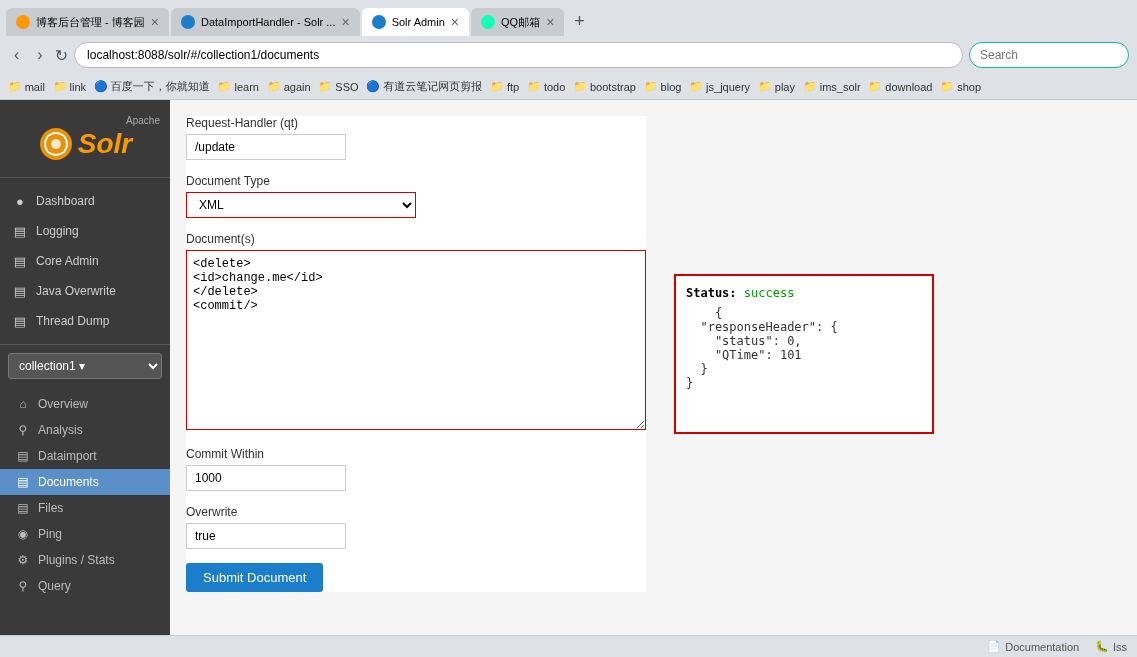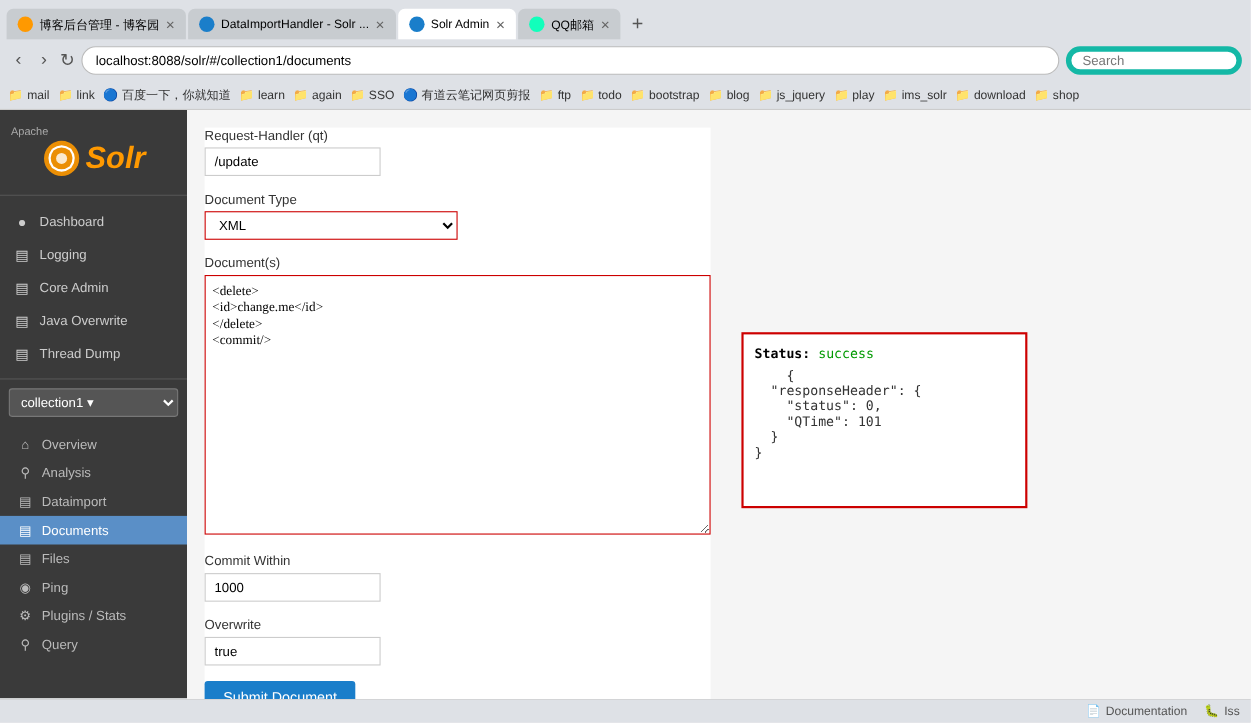--- a/index.html
+++ b/index.html
@@ -13,32 +13,32 @@
     .tab.active { background: #ffffff; }
     .tab-favicon { width: 14px; height: 14px; display: inline-block; }
     .tab-title { flex: 1; overflow: hidden; white-space: nowrap; text-overflow: ellipsis; font-size: 11px; }
     .tab-close { font-size: 14px; color: #666; cursor: pointer; }
     .new-tab-btn { background: none; border: none; font-size: 18px; cursor: pointer; color: #555; padding: 4px 8px; }
 
     .address-bar-row { display: flex; align-items: center; background: #dee1e6; padding: 4px 8px; gap: 6px; height: 38px; }
     .nav-btn { background: none; border: none; font-size: 16px; cursor: pointer; color: #555; padding: 2px 6px; }
     .address-bar { flex: 1; height: 26px; border-radius: 13px; border: 1px solid #bbb; background: white; padding: 0 12px; font-size: 12px; }
     .reload-btn { background: none; border: none; font-size: 16px; cursor: pointer; color: #555; }
-    .search-box { width: 160px; height: 26px; border-radius: 13px; border: 5px solid #14b8a6; background: white; padding: 0 10px; font-size: 12px; }
+    .search-box { width: 160px; height: 26px; border-radius: 13px; border: 1px solid #14b8a6; background: white; padding: 0 10px; font-size: 12px; }
 
     .bookmarks-bar { background: #dee1e6; padding: 3px 8px; display: flex; align-items: center; gap: 8px; height: 26px; border-bottom: 1px solid #ccc; overflow: hidden; }
     .bookmark { font-size: 11px; color: #333; cursor: pointer; white-space: nowrap; display: flex; align-items: center; gap: 3px; }
     .bm-icon { font-size: 11px; }
 
     
     .content-area { display: flex; flex: 1; background: white; overflow: hidden; }
 
     
     .sidebar { width: 170px; background: #3a3a3a; display: flex; flex-direction: column; overflow-y: auto; }
-    .solr-logo { padding: 15px 10px; text-align: left; border-bottom: 1px solid #555; }
+    .solr-logo { padding: 15px 10px; text-align: right; border-bottom: 1px solid #555; }
     .solr-logo .apache { color: #aaa; font-size: 10px; }
     .solr-logo .solr-text { color: #f90; font-size: 28px; font-weight: bold; font-style: italic; display: flex; align-items: center; justify-content: center; gap: 4px; }
     .solr-icon { width: 36px; height: 36px; }
 
     .sidebar-menu { padding: 8px 0; }
     .sidebar-item { display: flex; align-items: center; padding: 7px 12px; color: #ccc; font-size: 12px; cursor: pointer; gap: 8px; }
     .sidebar-item-icon { width: 16px; height: 16px; display: flex; align-items: center; justify-content: center; font-size: 13px; }
 
     .collection-selector { padding: 8px; border-top: 1px solid #555; }
     .collection-select { width: 100%; background: #555; color: white; border: 1px solid #777; padding: 4px 6px; font-size: 12px; border-radius: 3px; cursor: pointer; }
@@ -49,21 +49,21 @@
     .collection-item-icon { width: 14px; height: 14px; font-size: 12px; display: flex; align-items: center; justify-content: center; }
 
     
     .main-panel { flex: 1; background: #f5f5f5; padding: 16px; overflow-y: auto; }
 
     .form-section { background: white; padding: 0; }
     .form-group { margin-bottom: 14px; }
     .form-label { font-size: 12px; color: #333; margin-bottom: 4px; display: block; }
     .form-input { width: 160px; padding: 4px 8px; border: 1px solid #ccc; font-size: 12px; height: 26px; }
     .form-select { width: 230px; padding: 4px 8px; border: 1px solid #c00; font-size: 12px; height: 26px; background: white; cursor: pointer; }
-    .form-textarea { width: 460px; height: 236px; padding: 6px; border: 1px solid #c00; font-size: 12px; font-family: Liberation Serif, serif; resize: both; }
+    .form-textarea { width: 460px; height: 180px; padding: 6px; border: 1px solid #c00; font-size: 12px; font-family: Liberation Mono, monospace; resize: both; }
 
     .submit-btn { background: #1a7eca; color: white; border: none; padding: 7px 17px; font-size: 13px; cursor: pointer; border-radius: 3px; }
 
     
     .response-panel { margin-left: 28px; width: 260px; min-height: 160px; border: 2px solid #c00; background: #fff; padding: 10px; font-family: monospace; font-size: 12px; position: relative; }
     .response-status { margin-bottom: 6px; }
     .status-label { font-weight: bold; }
     .status-success { color: #090; }
     .response-label { font-weight: bold; margin-bottom: 4px; display: block; }
     .response-body { color: #333; white-space: pre; }

